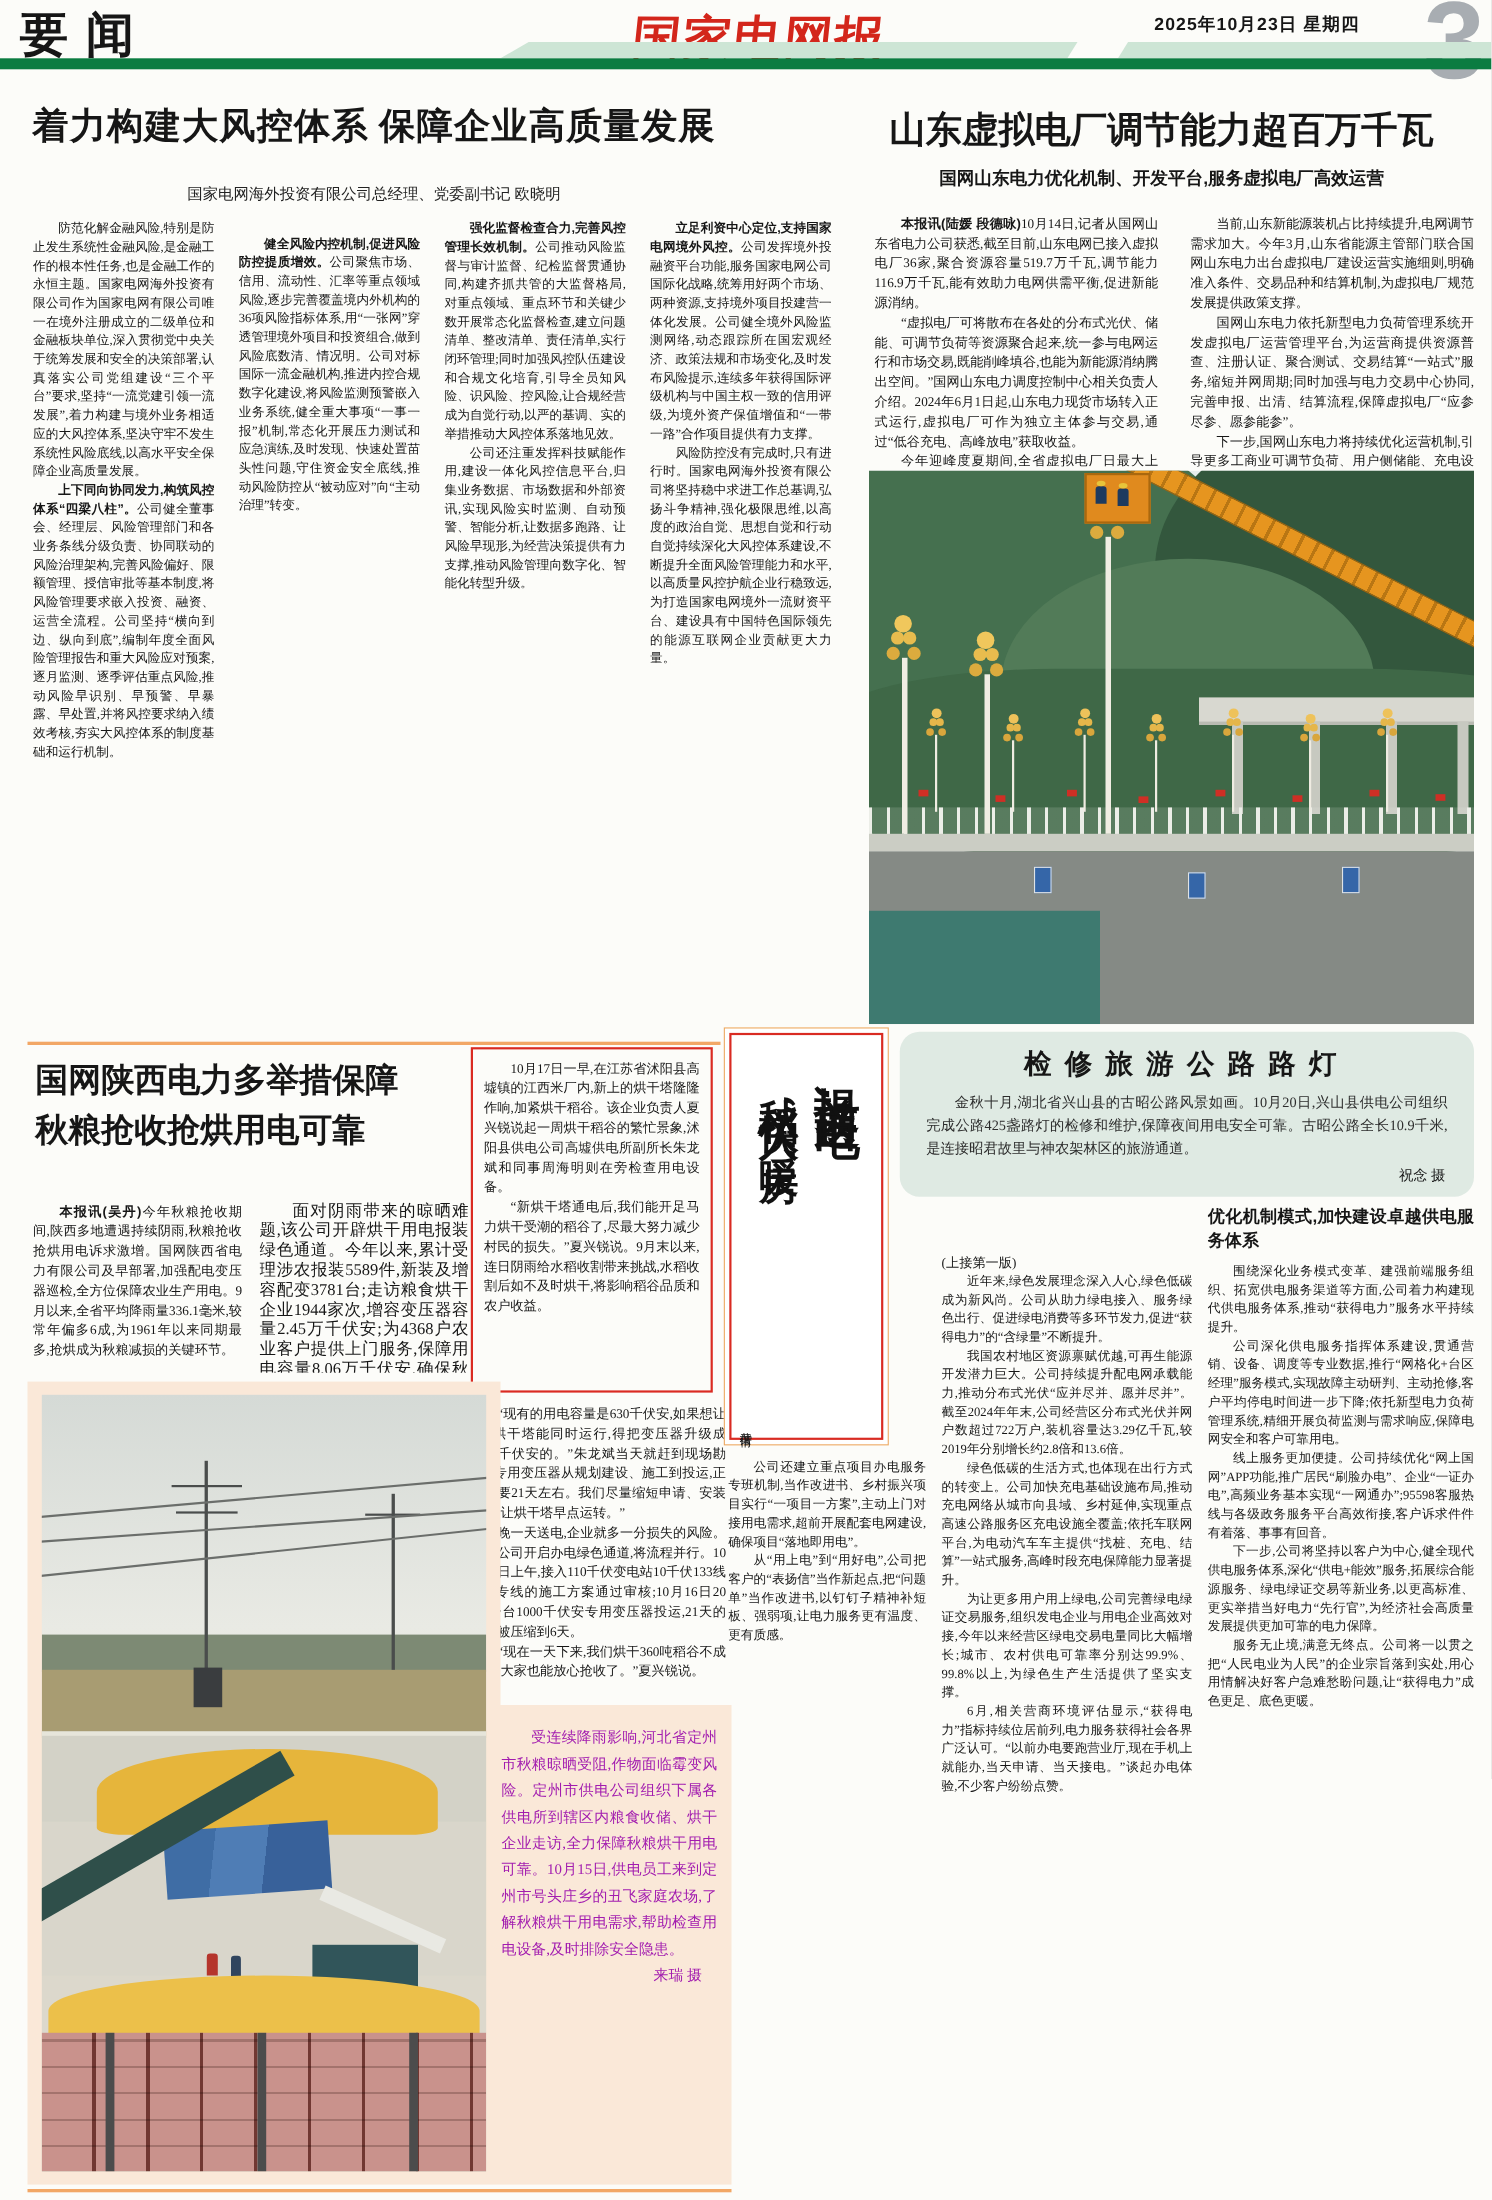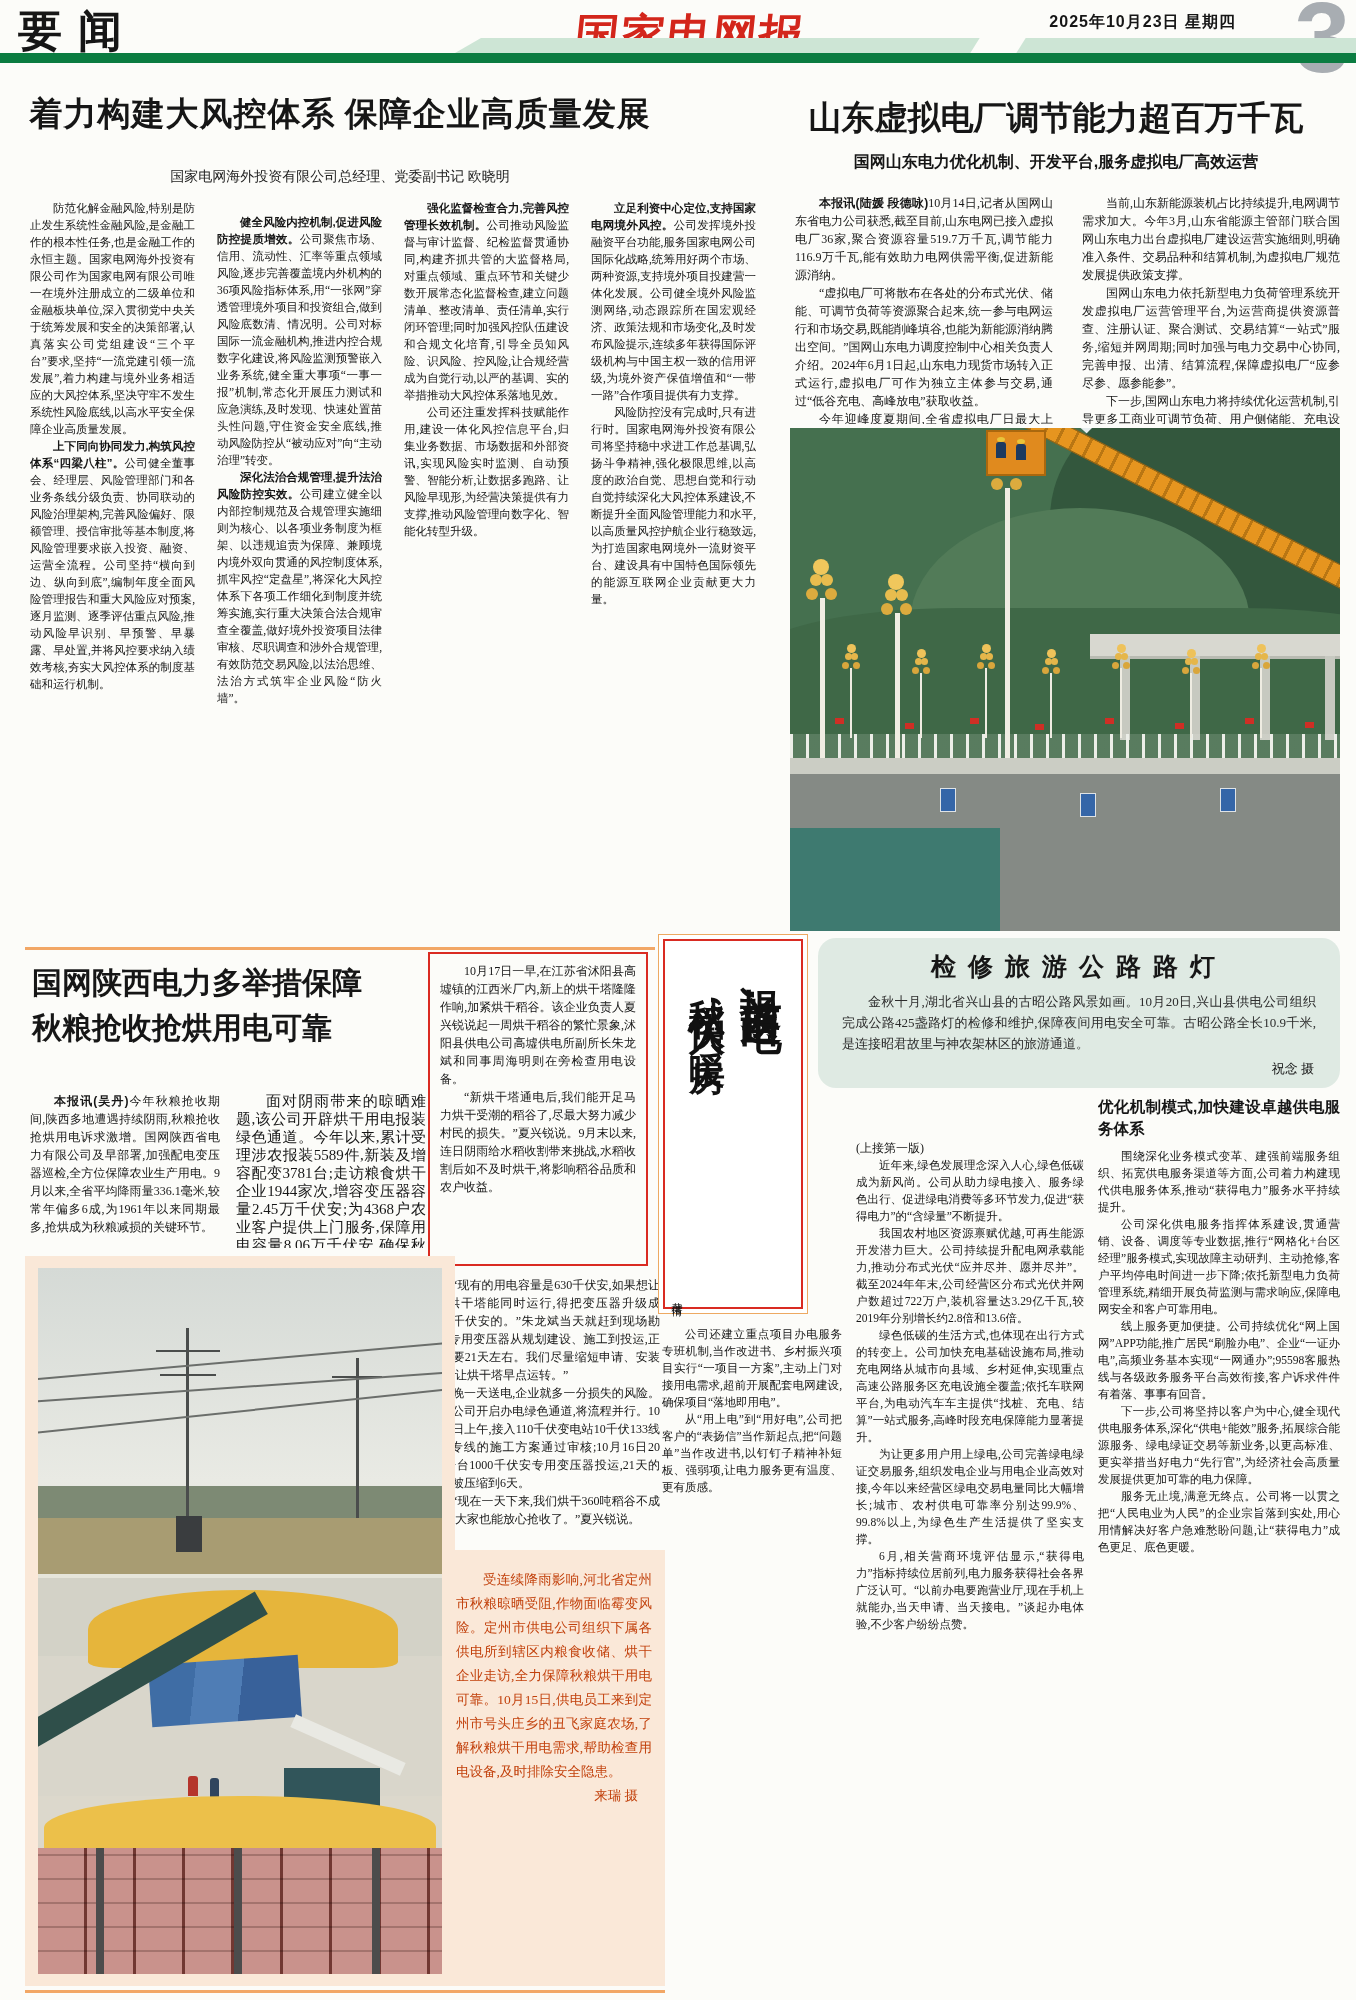--- a/index.html
+++ b/index.html
@@ -76,21 +76,21 @@
   .v1{right:12px;top:14px;font-size:42px;letter-spacing:8px;}
   .v2{left:18px;top:30px;font-size:36px;letter-spacing:6px;}
   .vauthor{position:absolute;left:4px;bottom:8px;writing-mode:vertical-rl;font-size:11px;letter-spacing:2px;}
 
   
   .peach{background:#fae8d8;}
   .photo2{left:38px;top:1268px;width:404px;height:706px;overflow:hidden;background:linear-gradient(#d5dad6 0%,#e9eae4 30%,#dcd8cc 45%);}
   .wire{position:absolute;height:2px;background:#6b6e6b;}
   .pole{position:absolute;width:3px;background:#4a4d4c;}
   .cross{position:absolute;height:2px;background:#4a4d4c;}
-  .cap2{left:456px;top:1568px;width:196px;height:400px;font-size:13.5px;line-height:24px;text-align:justify;color:#c2410c;}
+  .cap2{left:456px;top:1568px;width:196px;height:400px;font-size:13.5px;line-height:24px;text-align:justify;color:#a21caf;}
   .cap2 p{margin:0;text-indent:2em;}
   .credit2{text-align:right;padding-right:14px;text-indent:0 !important;}
 
   
   .marker{font-size:12px;text-indent:0 !important;}
   .cont-head{font-size:15.5px;font-weight:bold;font-family:"Liberation Sans",sans-serif;line-height:22px;margin-bottom:8px;}
 </style>
 </head>
 <body>
 
@@ -108,21 +108,20 @@
   <div class="abs band-dark"></div>
 
   <div class="abs h-main">着力构建大风控体系 保障企业高质量发展</div>
   <div class="abs bodycol" style="left:30px;top:200px;width:165px;height:728px;">
       <p>防范化解金融风险,特别是防止发生系统性金融风险,是金融工作的根本性任务,也是金融工作的永恒主题。国家电网海外投资有限公司作为国家电网有限公司唯一在境外注册成立的二级单位和金融板块单位,深入贯彻党中央关于统筹发展和安全的决策部署,认真落实公司党组建设“三个平台”要求,坚持“一流党建引领一流发展”,着力构建与境外业务相适应的大风控体系,坚决守牢不发生系统性风险底线,以高水平安全保障企业高质量发展。</p>
       <p><b>上下同向协同发力,构筑风控体系“四梁八柱”。</b>公司健全董事会、经理层、风险管理部门和各业务条线分级负责、协同联动的风险治理架构,完善风险偏好、限额管理、授信审批等基本制度,将风险管理要求嵌入投资、融资、运营全流程。公司坚持“横向到边、纵向到底”,编制年度全面风险管理报告和重大风险应对预案,逐月监测、逐季评估重点风险,推动风险早识别、早预警、早暴露、早处置,并将风控要求纳入绩效考核,夯实大风控体系的制度基础和运行机制。</p>
     </div>
   <div class="abs byline">国家电网海外投资有限公司总经理、党委副书记 欧晓明</div>
   <div class="abs bodycol" style="left:217px;top:200px;width:165px;height:728px;margin-top:14px;">
       <p><b>健全风险内控机制,促进风险防控提质增效。</b>公司聚焦市场、信用、流动性、汇率等重点领域风险,逐步完善覆盖境内外机构的36项风险指标体系,用“一张网”穿透管理境外项目和投资组合,做到风险底数清、情况明。公司对标国际一流金融机构,推进内控合规数字化建设,将风险监测预警嵌入业务系统,健全重大事项“一事一报”机制,常态化开展压力测试和应急演练,及时发现、快速处置苗头性问题,守住资金安全底线,推动风险防控从“被动应对”向“主动治理”转变。</p>
-      <p><b>深化法治合规管理,提升法治风险防控实效。</b>公司建立健全以内部控制规范及合规管理实施细则为核心、以各项业务制度为框架、以违规追责为保障、兼顾境内境外双向贯通的风控制度体系,抓牢风控“定盘星”,将深化大风控体系下各项工作细化到制度并统筹实施,实行重大决策合法合规审查全覆盖,做好境外投资项目法律审核、尽职调查和涉外合规管理,有效防范交易风险,以法治思维、法治方式筑牢企业风险“防火墙”。</p>
     </div>
   <div class="abs bodycol" style="left:404px;top:200px;width:165px;height:728px;">
       <p><b>强化监督检查合力,完善风控管理长效机制。</b>公司推动风险监督与审计监督、纪检监督贯通协同,构建齐抓共管的大监督格局,对重点领域、重点环节和关键少数开展常态化监督检查,建立问题清单、整改清单、责任清单,实行闭环管理;同时加强风控队伍建设和合规文化培育,引导全员知风险、识风险、控风险,让合规经营成为自觉行动,以严的基调、实的举措推动大风控体系落地见效。</p>
       <p>公司还注重发挥科技赋能作用,建设一体化风控信息平台,归集业务数据、市场数据和外部资讯,实现风险实时监测、自动预警、智能分析,让数据多跑路、让风险早现形,为经营决策提供有力支撑,推动风险管理向数字化、智能化转型升级。</p>
     </div>
   <div class="abs bodycol" style="left:591px;top:200px;width:165px;height:728px;">
       <p><b>立足利资中心定位,支持国家电网境外风控。</b>公司发挥境外投融资平台功能,服务国家电网公司国际化战略,统筹用好两个市场、两种资源,支持境外项目投建营一体化发展。公司健全境外风险监测网络,动态跟踪所在国宏观经济、政策法规和市场变化,及时发布风险提示,连续多年获得国际评级机构与中国主权一致的信用评级,为境外资产保值增值和“一带一路”合作项目提供有力支撑。</p>
       <p>风险防控没有完成时,只有进行时。国家电网海外投资有限公司将坚持稳中求进工作总基调,弘扬斗争精神,强化极限思维,以高度的政治自觉、思想自觉和行动自觉持续深化大风控体系建设,不断提升全面风险管理能力和水平,以高质量风控护航企业行稳致远,为打造国家电网境外一流财资平台、建设具有中国特色国际领先的能源互联网企业贡献更大力量。</p>
     </div>
 

